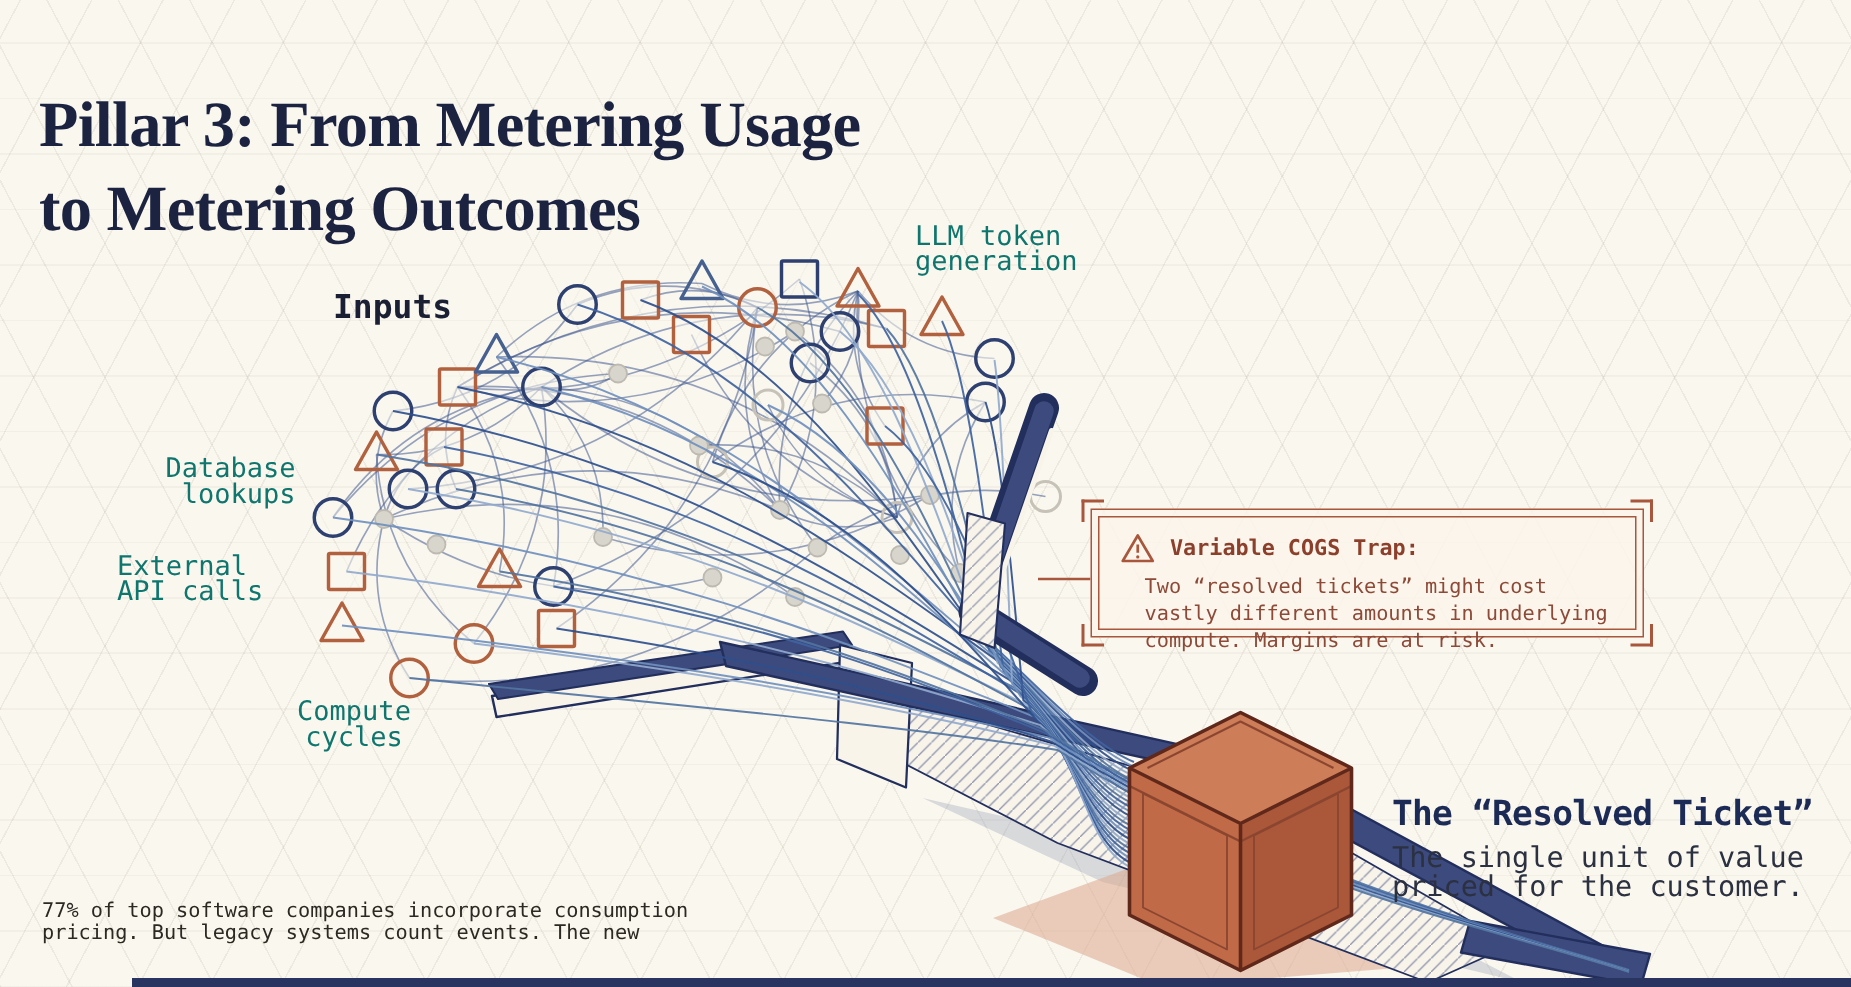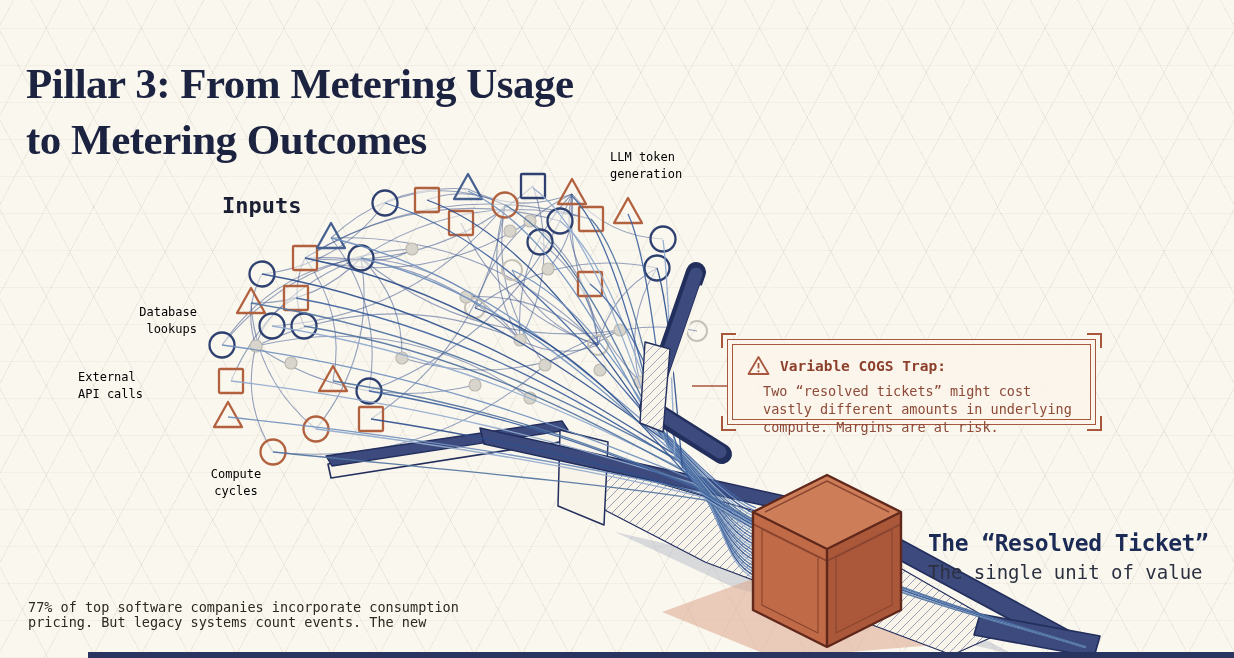--- a/index.html
+++ b/index.html
@@ -16,21 +16,21 @@
       repeating-linear-gradient(0deg,   rgba(125,115,95,.06) 0 1px, transparent 1px 37px);
   }
   .abs{position:absolute;}
   .title{
     left:26px;top:12px;width:760px;
     font-family:"Liberation Serif", serif;font-weight:700;
     font-size:43px;line-height:56px;color:var(--title_color,#1b2340);
     letter-spacing:-0.5px;
     margin-top:44px;
   }
-  .lbl{color:#000000;font-size:12px;line-height:17px;white-space:pre-line;}
+  .lbl{color:#0f766e;font-size:18px;line-height:17px;white-space:pre-line;}
   .inputs{left:222px;top:197px;font-size:22px;font-weight:bold;color:#1a1f33;}
   .llm{left:610px;top:149px;text-align:left;}
   .database{left:77px;top:304px;width:120px;text-align:right;}
   .api{left:78px;top:369px;width:120px;}
   .compute{left:186px;top:466px;width:100px;text-align:center;}
   .warnbox{
     left:727px;top:339px;width:369px;height:86px;box-sizing:border-box;
     border:1.6px solid var(--terracotta,#a8573c);
     background:rgba(250,245,234,.85);
   }
@@ -281,20 +281,21 @@
         </svg>
         <span class="warn-title">Variable COGS Trap:</span>
       </div>
       <div class="warn-body">Two “resolved tickets” might cost vastly different amounts in underlying compute. Margins are at risk.</div>
     </div>
   </div>
 
   <div class="abs outcome-h">The “Resolved Ticket”</div>
   <div class="abs outcome-s">
     <div>The single unit of value</div>
+    <div>priced for the customer.</div>
   </div>
 
   <div class="abs footnote">
     <div>77% of top software companies incorporate consumption</div>
     <div>pricing. But legacy systems count events. The new</div>
   </div>
 
   <div class="abs bottom-bar"></div>
 </div>
 

